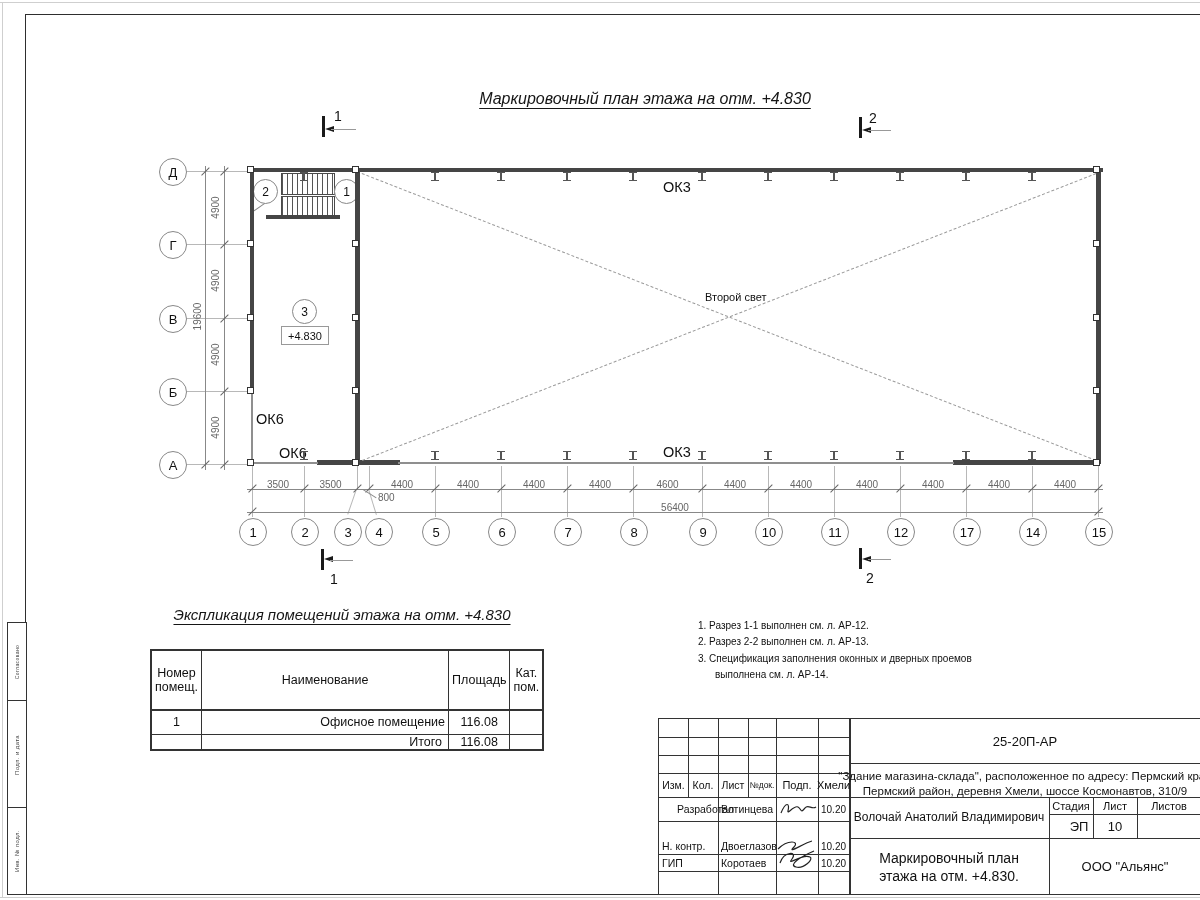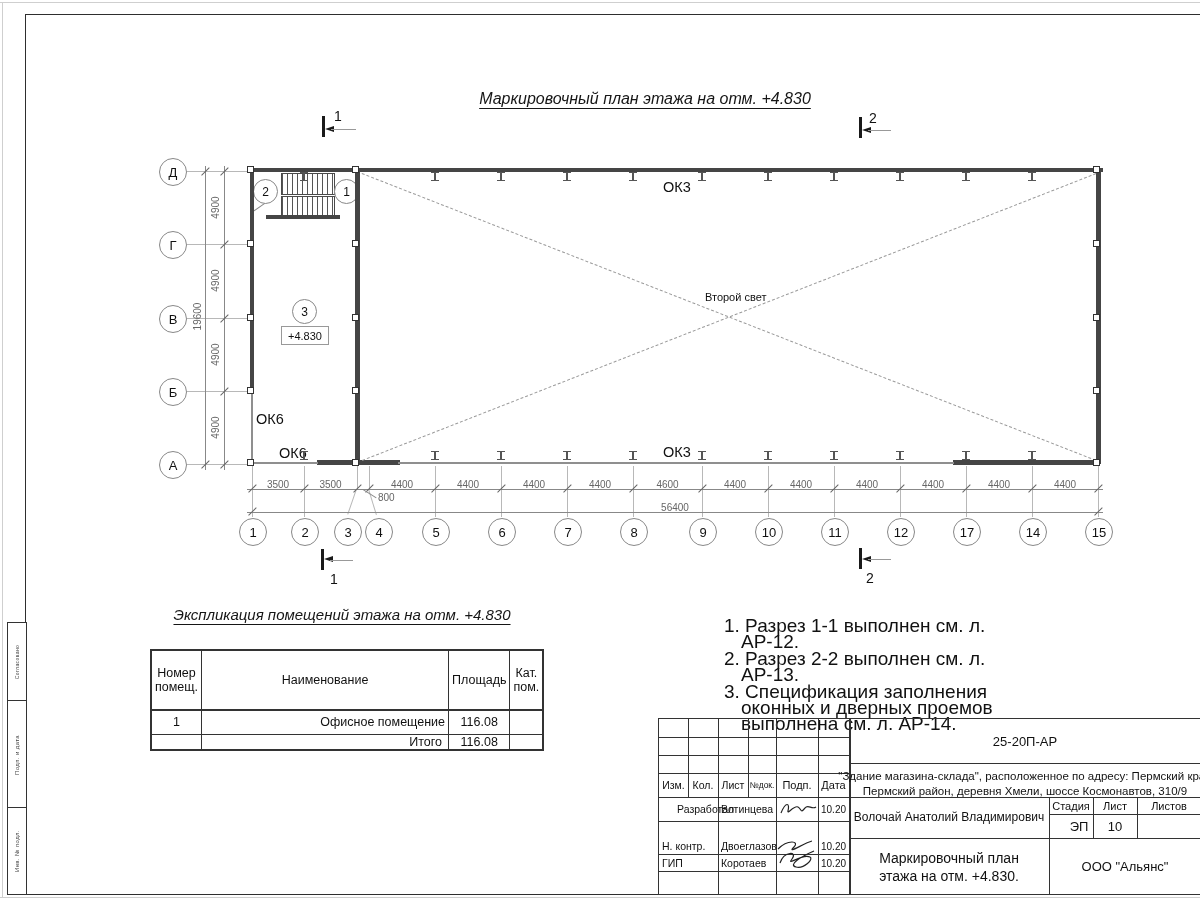--- a/index.html
+++ b/index.html
@@ -29,21 +29,21 @@
   .elev{position:absolute;width:46px;height:17px;border:1px solid #999;background:#fff;
         display:flex;align-items:center;justify-content:center;font-size:11px}
   .flight{position:absolute;border:1px solid #4a4a4a;
           background:repeating-linear-gradient(to right,#555 0,#555 1px,transparent 1px,transparent 5px)}
   .sbar{position:absolute;width:2.5px;height:21px;background:#1a1a1a}
   .sline{position:absolute;height:1.2px;background:#999}
   .sarr{position:absolute;width:0;height:0;border-top:3.5px solid transparent;
         border-bottom:3.5px solid transparent;border-right:9px solid #1a1a1a}
   .snum{position:absolute;font-size:14px;color:#111}
   
-  #notes{position:absolute;left:724px;top:618px;width:303px;font-size:19px;line-height:16.4px}
+  #notes{position:absolute;left:698px;top:618px;width:303px;font-size:10px;line-height:16.4px}
   .note{padding-left:17px;text-indent:-17px}
   
   #expl{position:absolute;left:150px;top:649px;border-collapse:collapse;font-size:12.5px;color:#111;
         border:2px solid #333;table-layout:fixed}
   #expl th,#expl td{border:1px solid #333;padding:0 3px;font-weight:400;overflow:hidden}
   #expl thead th{border-bottom:2px solid #333;text-align:center}
   #expl thead tr{height:60px}
   
   #tblock{position:absolute;left:658px;top:718px;width:542px;height:175px;
           border:1.8px solid #333;border-right:none;box-sizing:content-box}
@@ -311,21 +311,21 @@
     <div class="tb-h" style="top:119px;left:190px;width:352px"></div>
     <div class="tb-h" style="top:102px;left:0;width:192px"></div>
     <div class="tb-h" style="top:135px;left:0;width:192px"></div>
     <div class="tb-h" style="top:152px;left:0;width:192px"></div>
 
     <div class="tb-t" style="left:14.5px;top:66px;font-size:10.5px">Изм.</div>
     <div class="tb-t" style="left:44px;top:66px;font-size:10.5px">Кол.</div>
     <div class="tb-t" style="left:74px;top:66px;font-size:10.5px">Лист</div>
     <div class="tb-t" style="left:103px;top:66px;font-size:8.5px">№док.</div>
     <div class="tb-t" style="left:138px;top:66px">Подп.</div>
-    <div class="tb-t" style="left:174.5px;top:66px">Дата</div>
+    <div class="tb-t" style="left:174.5px;top:66px">Хмели</div>
 
     <div class="tb-l" style="left:18px;top:90px">Разработал</div>
     <div class="tb-l" style="left:62px;top:90px">Вотинцева</div>
     <div class="tb-t" style="left:174.5px;top:90px;font-size:10px">10.20</div>
     <div class="tb-l" style="left:3px;top:127px">Н. контр.</div>
     <div class="tb-l" style="left:62px;top:127px">Двоеглазов</div>
     <div class="tb-t" style="left:174.5px;top:127px;font-size:10px">10.20</div>
     <div class="tb-l" style="left:3px;top:143.5px">ГИП</div>
     <div class="tb-l" style="left:62px;top:143.5px">Коротаев</div>
     <div class="tb-t" style="left:174.5px;top:143.5px;font-size:10px">10.20</div>

